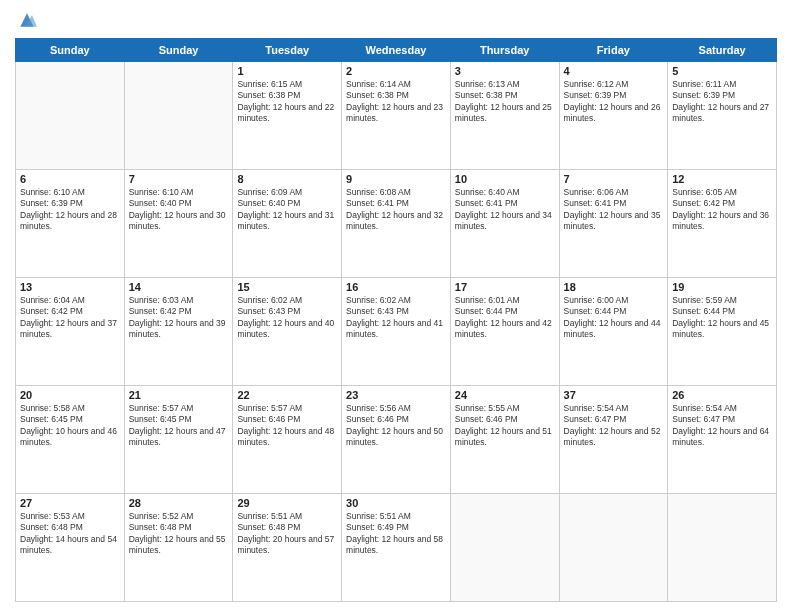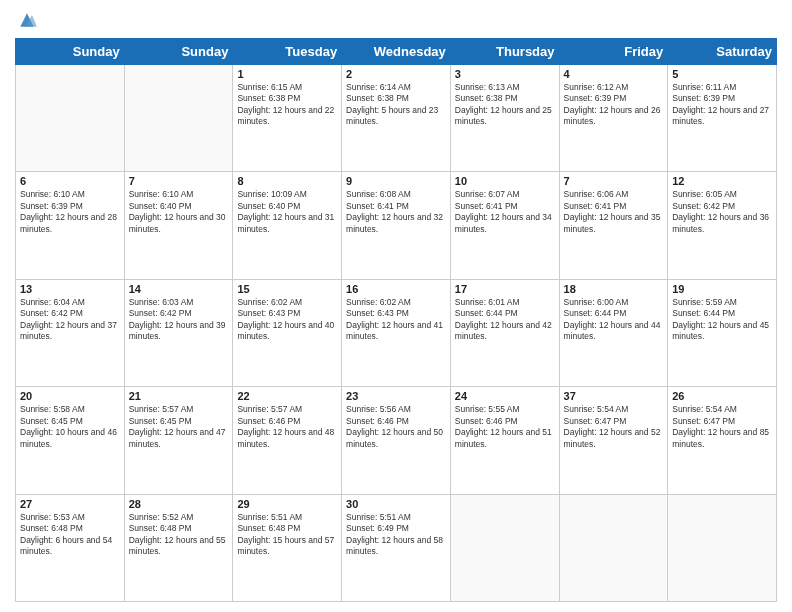--- a/index.html
+++ b/index.html
@@ -56,24 +56,24 @@
     .calendar {
       border: 1px solid #ccc;
       border-collapse: collapse;
       width: 100%;
       flex: 1;
       table-layout: fixed;
     }
     .calendar th {
       background: #1a6eb5;
       color: #fff;
-      font-size: 13px;
+      font-size: 11px;
       font-weight: bold;
       padding: 5px 4px;
-      text-align: right;
+      text-align: center;
       border: 1px solid #1a6eb5;
     }
     .calendar td {
       border: 1px solid #ccc;
       vertical-align: top;
       padding: 3px 4px;
       font-size: 8.5px;
       color: #333;
       height: 88px;
     }
@@ -140,21 +140,21 @@
           <td>
             <span class="day-num">1</span>
             <span class="cell-line">Sunrise: 6:15 AM</span>
             <span class="cell-line">Sunset: 6:38 PM</span>
             <span class="cell-line">Daylight: 12 hours and 22 minutes.</span>
           </td>
           <td>
             <span class="day-num">2</span>
             <span class="cell-line">Sunrise: 6:14 AM</span>
             <span class="cell-line">Sunset: 6:38 PM</span>
-            <span class="cell-line">Daylight: 5 hours and 23 minutes.</span>
+            <span class="cell-line">Daylight: 12 hours and 23 minutes.</span>
           </td>
           <td>
             <span class="day-num">3</span>
             <span class="cell-line">Sunrise: 6:13 AM</span>
             <span class="cell-line">Sunset: 6:38 PM</span>
             <span class="cell-line">Daylight: 12 hours and 25 minutes.</span>
           </td>
           <td>
             <span class="day-num">4</span>
             <span class="cell-line">Sunrise: 6:12 AM</span>
@@ -176,33 +176,33 @@
             <span class="cell-line">Daylight: 12 hours and 28 minutes.</span>
           </td>
           <td>
             <span class="day-num">7</span>
             <span class="cell-line">Sunrise: 6:10 AM</span>
             <span class="cell-line">Sunset: 6:40 PM</span>
             <span class="cell-line">Daylight: 12 hours and 30 minutes.</span>
           </td>
           <td>
             <span class="day-num">8</span>
-            <span class="cell-line">Sunrise: 10:09 AM</span>
+            <span class="cell-line">Sunrise: 6:09 AM</span>
             <span class="cell-line">Sunset: 6:40 PM</span>
             <span class="cell-line">Daylight: 12 hours and 31 minutes.</span>
           </td>
           <td>
             <span class="day-num">9</span>
             <span class="cell-line">Sunrise: 6:08 AM</span>
             <span class="cell-line">Sunset: 6:41 PM</span>
             <span class="cell-line">Daylight: 12 hours and 32 minutes.</span>
           </td>
           <td>
             <span class="day-num">10</span>
-            <span class="cell-line">Sunrise: 6:07 AM</span>
+            <span class="cell-line">Sunrise: 6:40 AM</span>
             <span class="cell-line">Sunset: 6:41 PM</span>
             <span class="cell-line">Daylight: 12 hours and 34 minutes.</span>
           </td>
           <td>
             <span class="day-num">7</span>
             <span class="cell-line">Sunrise: 6:06 AM</span>
             <span class="cell-line">Sunset: 6:41 PM</span>
             <span class="cell-line">Daylight: 12 hours and 35 minutes.</span>
           </td>
           <td>
@@ -290,41 +290,41 @@
           <td>
             <span class="day-num">37</span>
             <span class="cell-line">Sunrise: 5:54 AM</span>
             <span class="cell-line">Sunset: 6:47 PM</span>
             <span class="cell-line">Daylight: 12 hours and 52 minutes.</span>
           </td>
           <td>
             <span class="day-num">26</span>
             <span class="cell-line">Sunrise: 5:54 AM</span>
             <span class="cell-line">Sunset: 6:47 PM</span>
-            <span class="cell-line">Daylight: 12 hours and 85 minutes.</span>
+            <span class="cell-line">Daylight: 12 hours and 64 minutes.</span>
           </td>
         </tr>
         <tr class="footer-row">
           <td>
             <span class="day-num">27</span>
             <span class="cell-line">Sunrise: 5:53 AM</span>
             <span class="cell-line">Sunset: 6:48 PM</span>
-            <span class="cell-line">Daylight: 6 hours and 54 minutes.</span>
+            <span class="cell-line">Daylight: 14 hours and 54 minutes.</span>
           </td>
           <td>
             <span class="day-num">28</span>
             <span class="cell-line">Sunrise: 5:52 AM</span>
             <span class="cell-line">Sunset: 6:48 PM</span>
             <span class="cell-line">Daylight: 12 hours and 55 minutes.</span>
           </td>
           <td>
             <span class="day-num">29</span>
             <span class="cell-line">Sunrise: 5:51 AM</span>
             <span class="cell-line">Sunset: 6:48 PM</span>
-            <span class="cell-line">Daylight: 15 hours and 57 minutes.</span>
+            <span class="cell-line">Daylight: 20 hours and 57 minutes.</span>
           </td>
           <td>
             <span class="day-num">30</span>
             <span class="cell-line">Sunrise: 5:51 AM</span>
             <span class="cell-line">Sunset: 6:49 PM</span>
             <span class="cell-line">Daylight: 12 hours and 58 minutes.</span>
           </td>
           <td class="empty-cell"></td>
           <td class="empty-cell"></td>
           <td class="empty-cell"></td>

